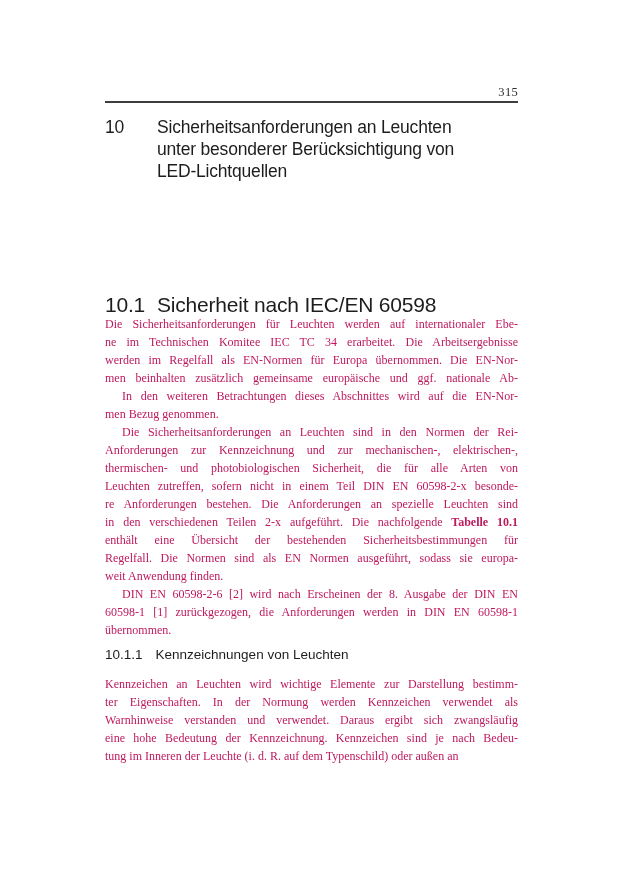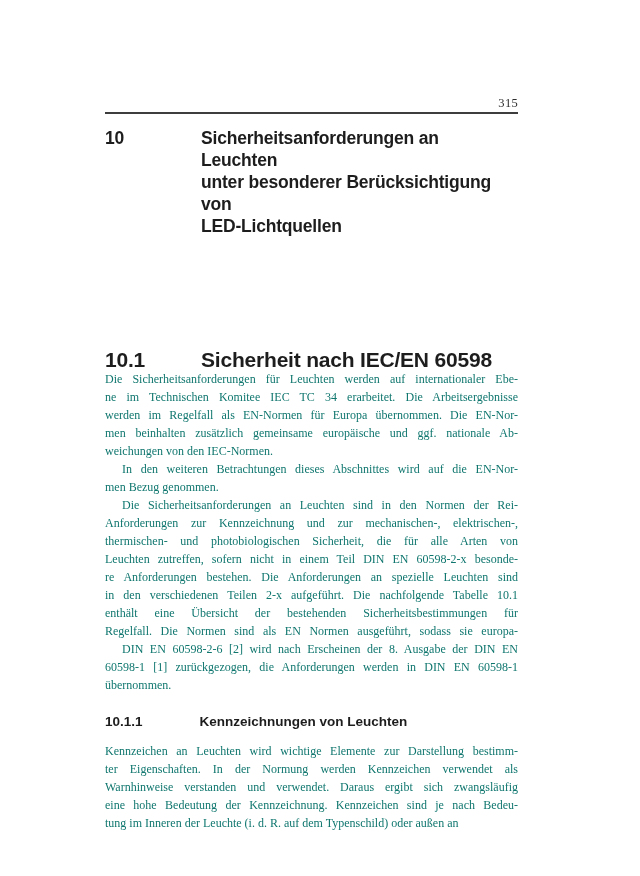--- a/index.html
+++ b/index.html
@@ -14,21 +14,21 @@
   }
   .page {
     position: relative;
     width: 640px;
     height: 876px;
     background: #ffffff;
   }
   .content {
     position: absolute;
     left: 105px;
-    top: 16px;
+    top: 5px;
     width: 413px;
   }
 
   
   .pagenum {
     margin-top: 80px;
     text-align: right;
     font-size: 12.5px;
     line-height: 14px;
     color: #2e2e2e;
@@ -37,47 +37,46 @@
   .rule {
     margin-top: 2px;
     height: 0;
     border-bottom: 2px solid #3d3d3d;
   }
 
   
   .h-chapter, .h-section, .h-subsection {
     display: flex;
     font-family: "Liberation Sans", sans-serif;
-    font-weight: bold;
+    font-weight: normal;
     color: #1d1d1d;
-    gap: 44px;
   }
   .h-chapter { margin-top: 13px; font-size: 17.5px; line-height: 22px; letter-spacing: -0.2px; }
   .h-section { margin-top: 113px; font-size: 21px; line-height: 20px; letter-spacing: -0.2px; }
-  .h-subsection { margin-top: 19px; font-size: 13.5px; line-height: 18px; }
+  .h-subsection { margin-top: 7px; font-size: 13.5px; line-height: 18px; }
   .h-chapter .num, .h-section .num { width: 52px; flex: 0 0 52px; }
   .h-subsection .num { margin-right: 13px; }
   .hline { display: block; }
 
   
   .para { margin: 0; }
   .para:first-of-type { margin-top: 11px; }
   .para.after-head { margin-top: 11px; }
   .line {
     font-size: 12px;
     line-height: 18px;
     height: 18px;
     overflow: hidden;
     text-align: justify;
     text-align-last: justify;
-    color: #0f766e;
+    color: #be185d;
   }
   .line.end { text-align-last: left; }
   .line.indent { text-indent: 17px; }
-  .line b { font-weight: normal; }
+  .line b { font-weight: bold; }
 </style>
 </head>
 <body>
 
 <div class="page">
   <div class="content">
 
     <div class="pagenum">315</div>
     <div class="rule"></div>
 
@@ -93,35 +92,35 @@
     <div class="h-section">
       <span class="num">10.1</span>
       <span>Sicherheit nach IEC/EN 60598</span>
     </div>
 
     <div class="para">
         <div class="line">Die Sicherheitsanforderungen für Leuchten werden auf internationaler Ebe-</div>
         <div class="line">ne im Technischen Komitee IEC TC 34 erarbeitet. Die Arbeitsergebnisse</div>
         <div class="line">werden im Regelfall als EN-Normen für Europa übernommen. Die EN-Nor-</div>
         <div class="line">men beinhalten zusätzlich gemeinsame europäische und ggf. nationale Ab-</div>
-        <div class="line end">weichungen von den IEC-Normen.</div>
       </div>
     <div class="para">
         <div class="line indent">In den weiteren Betrachtungen dieses Abschnittes wird auf die EN-Nor-</div>
         <div class="line end">men Bezug genommen.</div>
       </div>
     <div class="para">
         <div class="line indent">Die Sicherheitsanforderungen an Leuchten sind in den Normen der Rei-</div>
         <div class="line">Anforderungen zur Kennzeichnung und zur mechanischen-, elektrischen-,</div>
         <div class="line">thermischen- und photobiologischen Sicherheit, die für alle Arten von</div>
         <div class="line">Leuchten zutreffen, sofern nicht in einem Teil DIN EN 60598-2-x besonde-</div>
         <div class="line">re Anforderungen bestehen. Die Anforderungen an spezielle Leuchten sind</div>
         <div class="line">in den verschiedenen Teilen 2-x aufgeführt. Die nachfolgende <b>Tabelle 10.1</b></div>
         <div class="line">enthält eine Übersicht der bestehenden Sicherheitsbestimmungen für</div>
         <div class="line">Regelfall. Die Normen sind als EN Normen ausgeführt, sodass sie europa-</div>
+        <div class="line end">weit Anwendung finden.</div>
       </div>
     <div class="para">
         <div class="line indent">DIN EN 60598-2-6 [2] wird nach Erscheinen der 8. Ausgabe der DIN EN</div>
         <div class="line">60598-1 [1] zurückgezogen, die Anforderungen werden in DIN EN 60598-1</div>
         <div class="line end">übernommen.</div>
       </div>
 
     <div class="h-subsection">
       <span class="num">10.1.1</span>
       <span>Kennzeichnungen von Leuchten</span>

